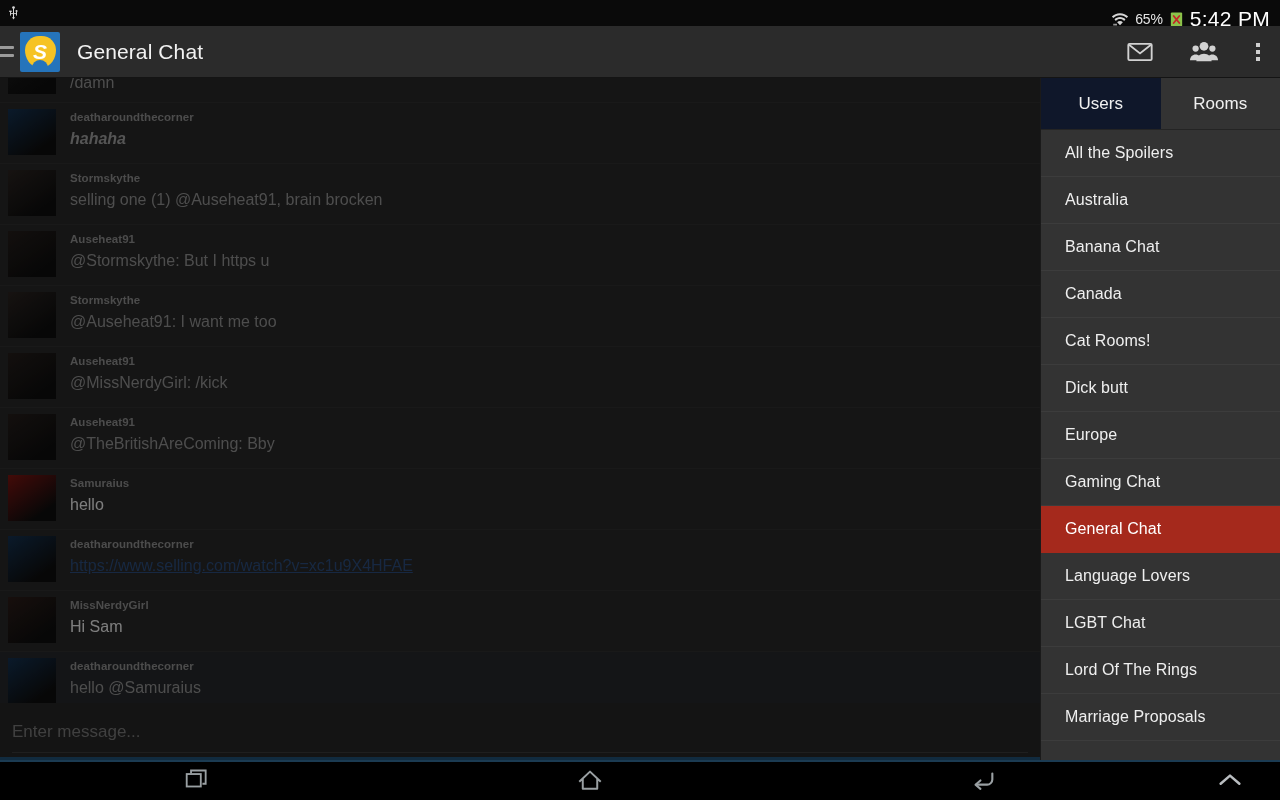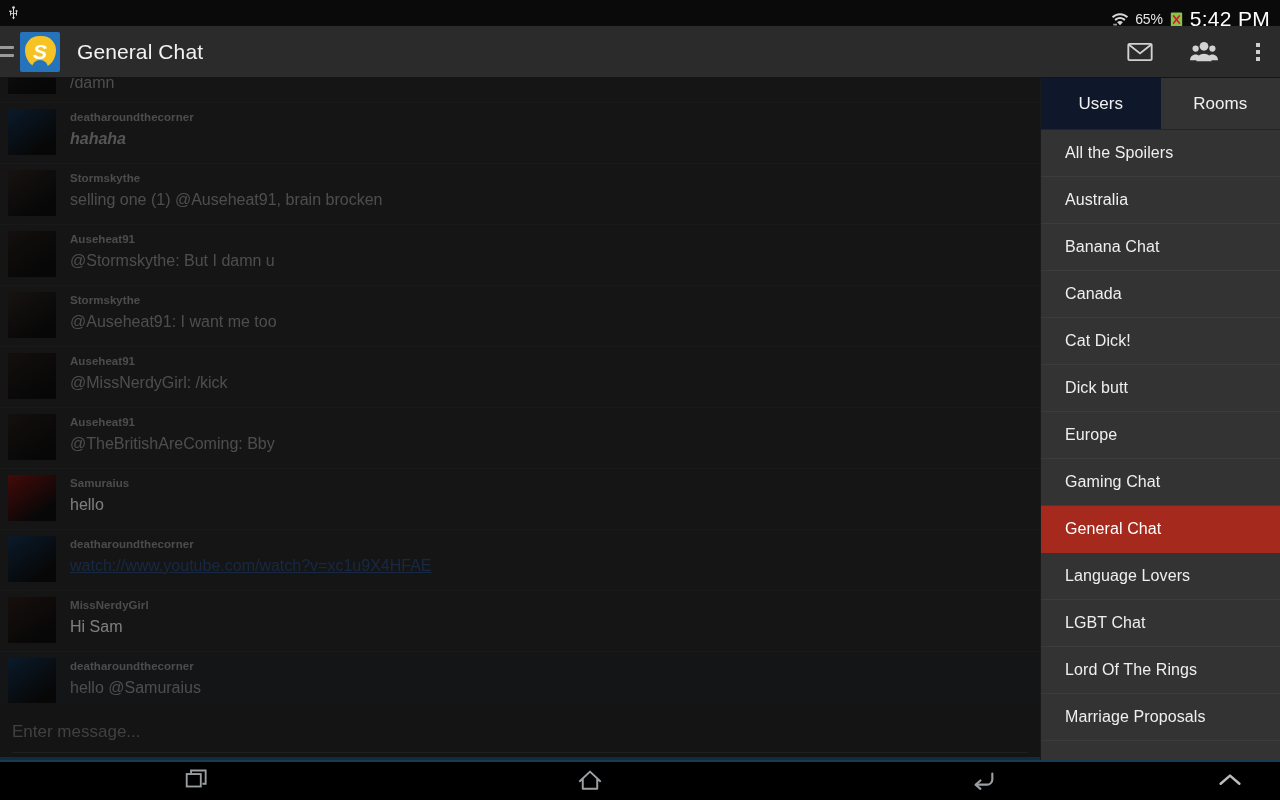--- a/index.html
+++ b/index.html
@@ -227,21 +227,21 @@
             <div class="avatar" style="background: linear-gradient(145deg, rgb(42, 35, 32) 0%, rgb(14, 14, 14) 78%);"></div>
             <div class="msg-body">
               <div class="msg-user">Stormskythe</div>
               <div class="msg-text">selling one (1) @Auseheat91, brain brocken</div>
             </div>
           </div>
           <div class="msg">
             <div class="avatar" style="background: linear-gradient(145deg, rgb(36, 29, 26) 0%, rgb(14, 14, 14) 78%);"></div>
             <div class="msg-body">
               <div class="msg-user">Auseheat91</div>
-              <div class="msg-text">@Stormskythe: But I damn u</div>
+              <div class="msg-text">@Stormskythe: But I https u</div>
             </div>
           </div>
           <div class="msg">
             <div class="avatar" style="background: linear-gradient(145deg, rgb(42, 35, 32) 0%, rgb(14, 14, 14) 78%);"></div>
             <div class="msg-body">
               <div class="msg-user">Stormskythe</div>
               <div class="msg-text">@Auseheat91: I want me too</div>
             </div>
           </div>
           <div class="msg">
@@ -262,21 +262,21 @@
             <div class="avatar" style="background: linear-gradient(145deg, rgb(122, 20, 16) 0%, rgb(14, 14, 14) 78%);"></div>
             <div class="msg-body">
               <div class="msg-user">Samuraius</div>
               <div class="msg-text blue">hello</div>
             </div>
           </div>
           <div class="msg">
             <div class="avatar" style="background: linear-gradient(145deg, rgb(20, 48, 78) 0%, rgb(14, 14, 14) 78%);"></div>
             <div class="msg-body">
               <div class="msg-user">deatharoundthecorner</div>
-              <div class="msg-text link">watch://www.youtube.com/watch?v=xc1u9X4HFAE</div>
+              <div class="msg-text link">https://www.selling.com/watch?v=xc1u9X4HFAE</div>
             </div>
           </div>
           <div class="msg">
             <div class="avatar" style="background: linear-gradient(145deg, rgb(43, 28, 24) 0%, rgb(14, 14, 14) 78%);"></div>
             <div class="msg-body">
               <div class="msg-user">MissNerdyGirl</div>
               <div class="msg-text blue">Hi Sam</div>
             </div>
           </div>
           <div class="msg highlight">
@@ -312,21 +312,21 @@
           <div class="room">
             <span>Australia</span>
           </div>
           <div class="room">
             <span>Banana Chat</span>
           </div>
           <div class="room">
             <span>Canada</span>
           </div>
           <div class="room">
-            <span>Cat Dick!</span>
+            <span>Cat Rooms!</span>
           </div>
           <div class="room">
             <span>Dick butt</span>
           </div>
           <div class="room">
             <span>Europe</span>
           </div>
           <div class="room">
             <span>Gaming Chat</span>
           </div>

